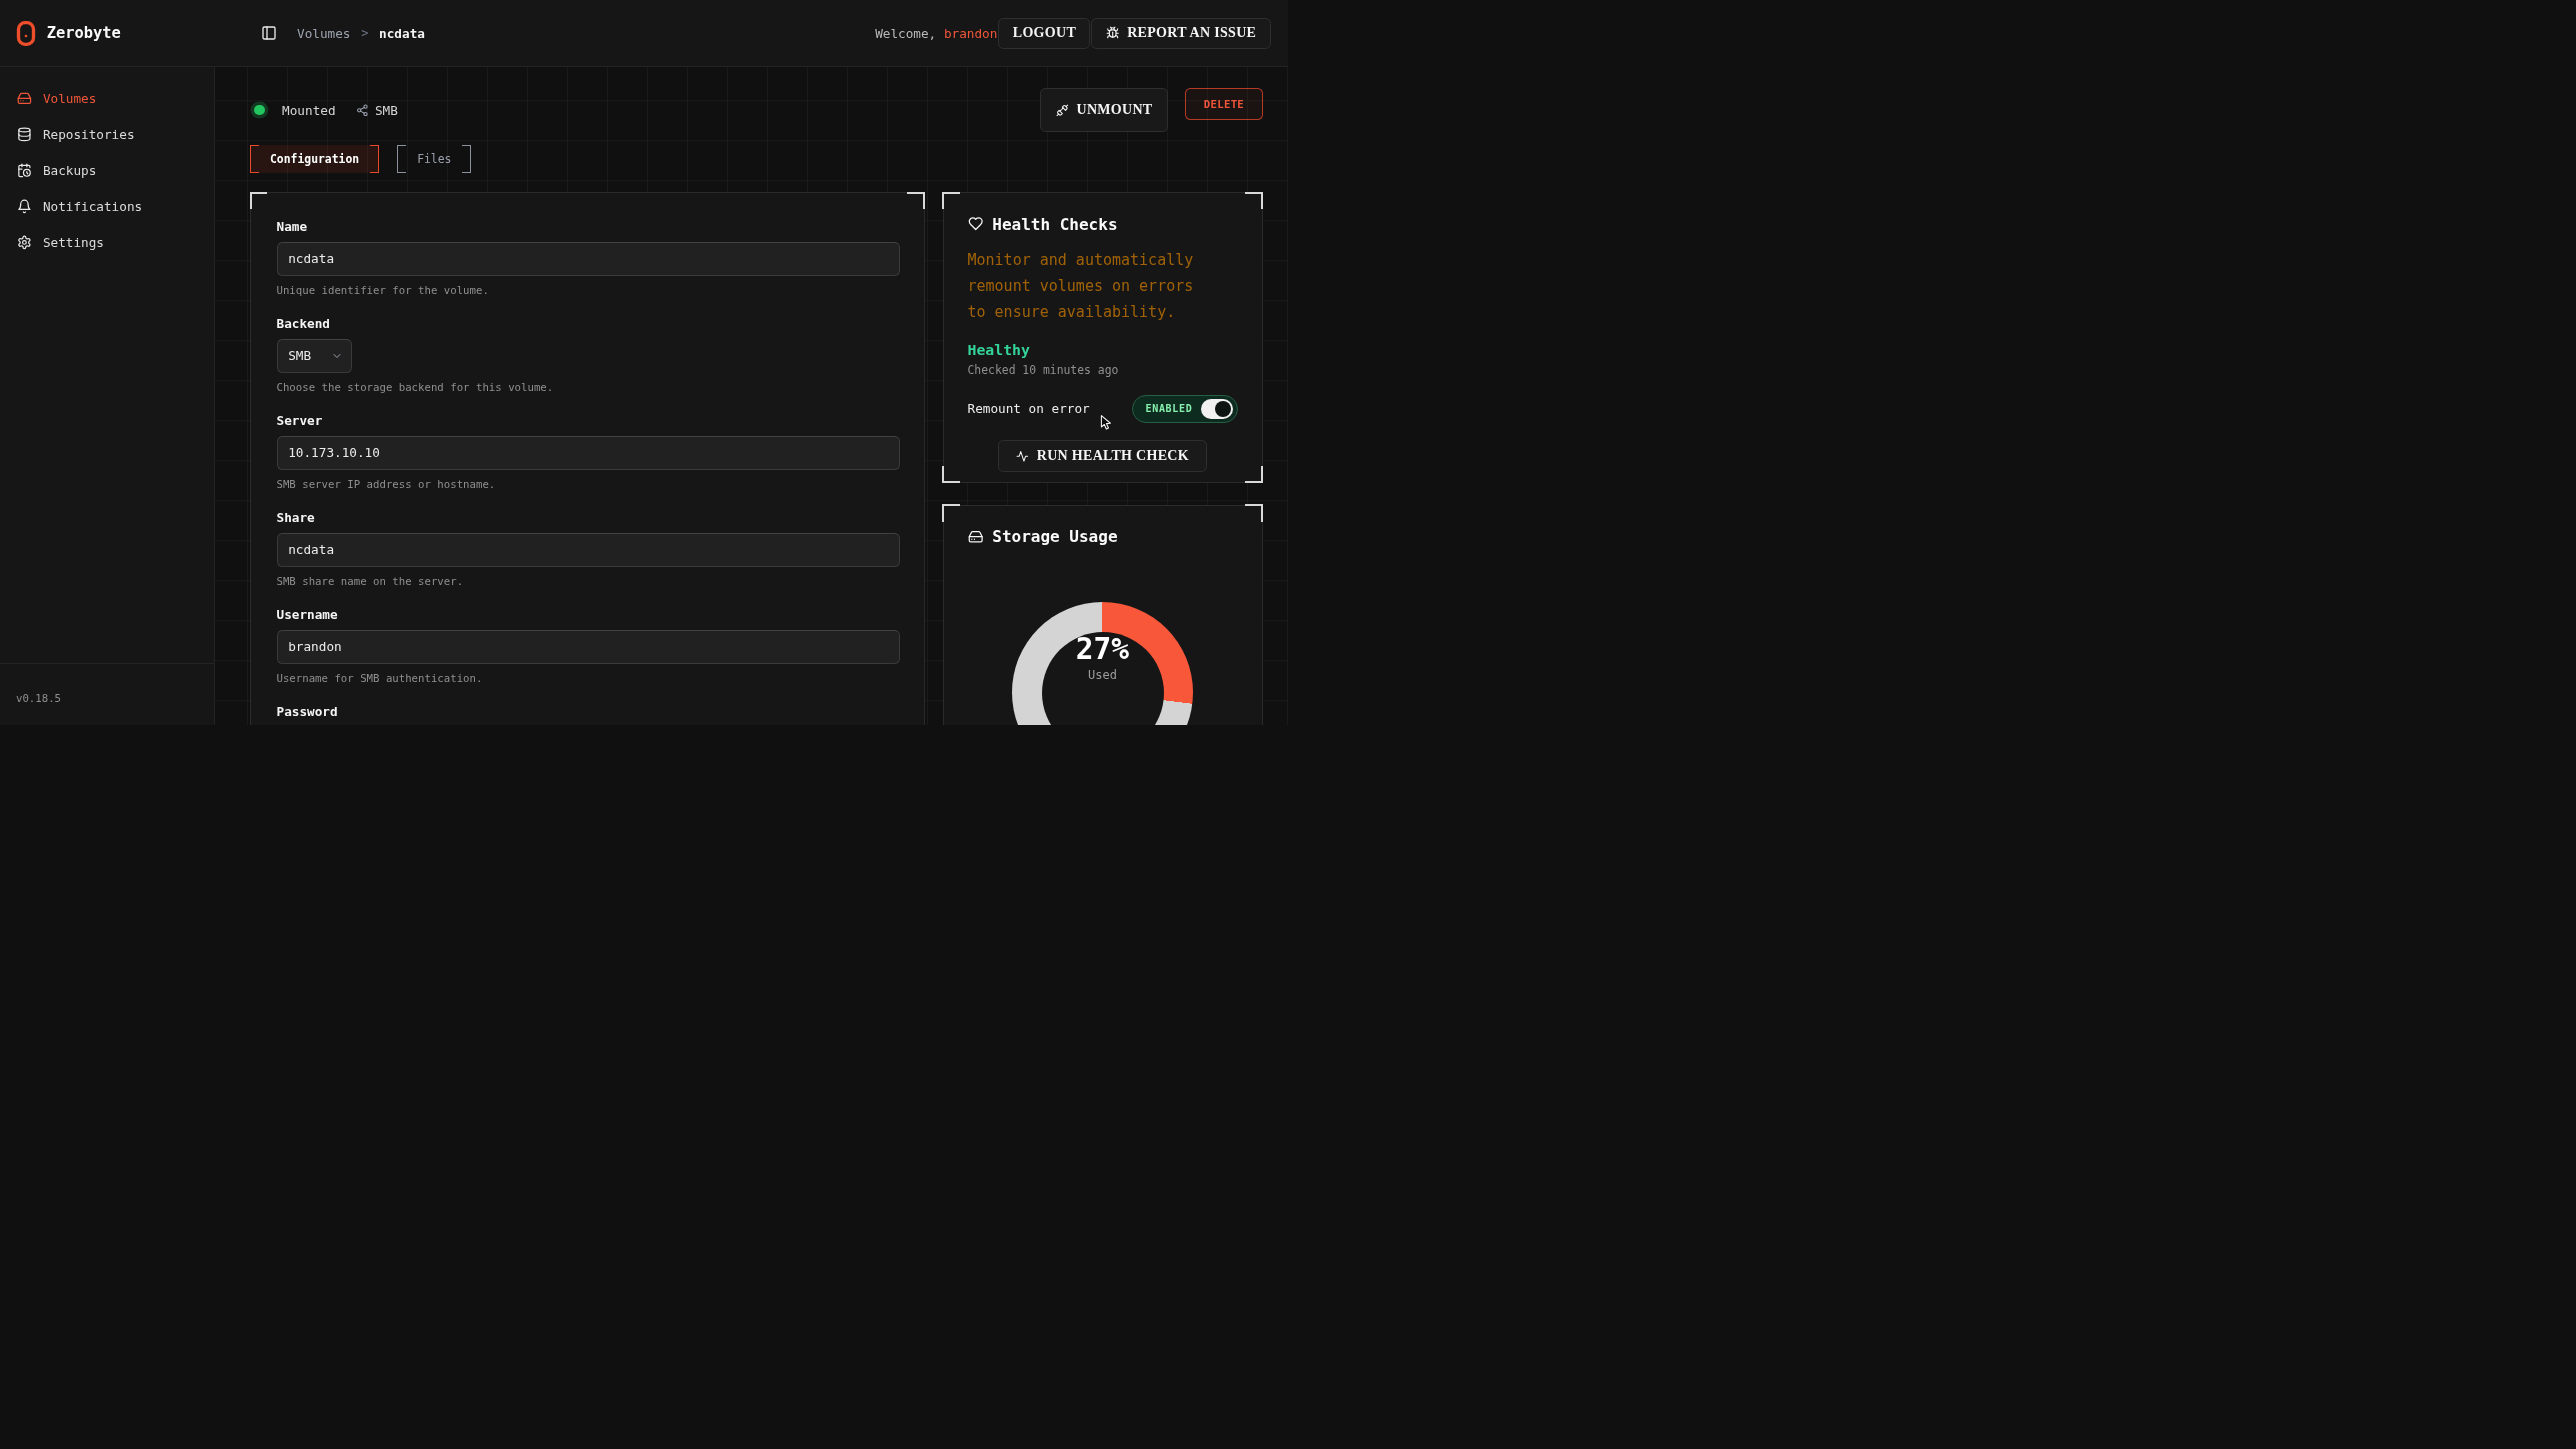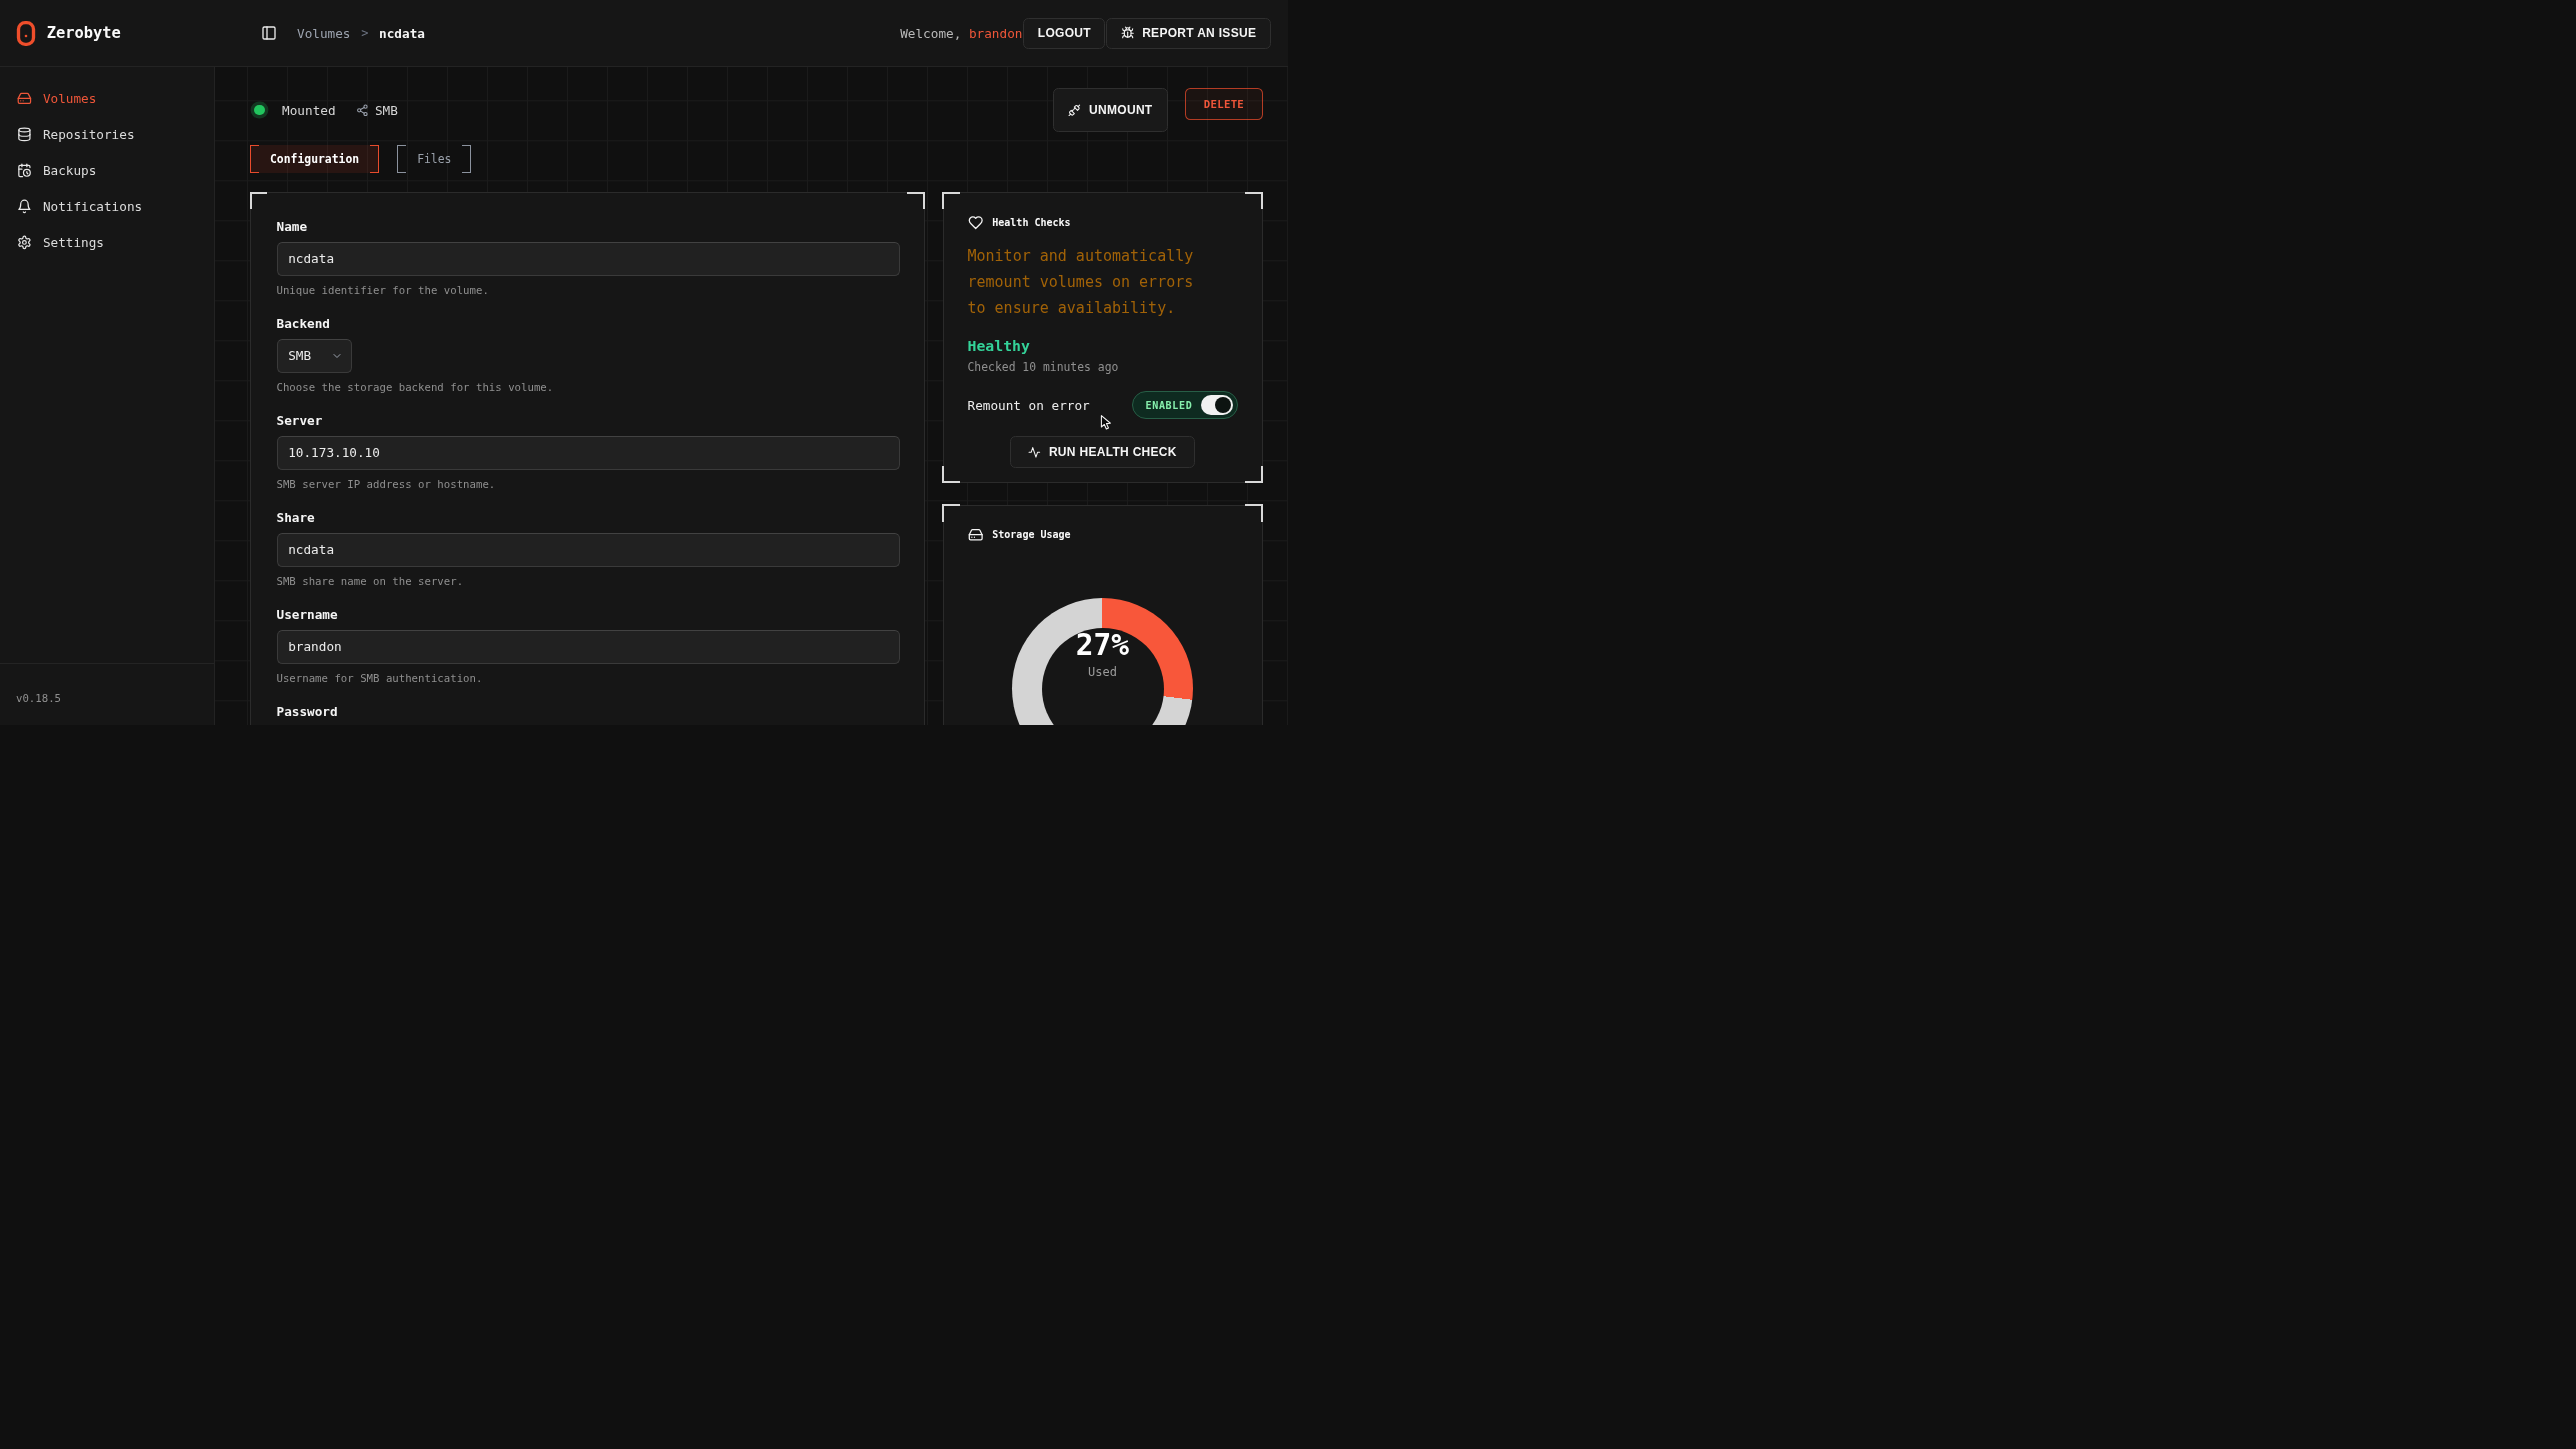--- a/index.html
+++ b/index.html
@@ -24,22 +24,22 @@
   .panel-icon { color:#ececec; margin-right:20px; cursor:pointer; }
   .crumb-section { font-size:12.7px; color:#9ca3af; }
   .crumb-sep { font-size:12px; color:#6b7280; margin:0 10.7px; }
   .crumb-current { font-size:12.7px; font-weight:bold; color:#f5f5f5; }
   .topbar-right { margin-left:auto; display:flex; align-items:center; gap:1px; }
   .welcome { font-size:12.7px; color:#b9b9b9; }
   .welcome .user { color:#ee5639; }
   .btn {
     display:flex; align-items:center; justify-content:center; gap:8px;
     height:31px; padding:0 13.4px; border:0.7px solid #2f2f2f; border-radius:5.4px;
-    background:#191919; color:#f5f5f5; font-size:12px; font-weight:bold;
-    letter-spacing:0.3px; cursor:pointer; font-family:Liberation Sans, sans-serif;
+    background:#191919; color:#f5f5f5; font-size:14px; font-weight:bold;
+    letter-spacing:0.3px; cursor:pointer; font-family:Liberation Serif, serif;
   }
 
   
   .sidebar {
     position:absolute; left:0; top:67px; bottom:0; width:215px;
     background:#161616; border-right:0.7px solid #232323; z-index:20;
   }
   .nav { padding-top:13.4px; }
   .nav-item {
     height:36px; display:flex; align-items:center; gap:10.7px;
@@ -120,21 +120,21 @@
     display:flex; align-items:center; justify-content:space-between;
     padding:0 8px 0 10.7px; font-size:12.7px; color:#ececec; cursor:pointer;
   }
   .select .chev { color:#9ca3af; }
 
   .right-col { width:320px; display:flex; flex-direction:column; gap:21.5px; }
 
   .health-card { width:320px; height:291px; padding:21.5px 24px; }
   .card-title-row { display:flex; align-items:center; gap:9.4px; }
   .card-title-row .t-ic { color:#f5f5f5; }
-  .card-title { font-size:10px; font-weight:bold; color:#fafafa; }
+  .card-title { font-size:16px; font-weight:bold; color:#fafafa; }
   .health-desc { margin-top:13.4px; width:233px; font-size:15px; line-height:26px; color:#a16207; }
   .health-status { margin-top:16px; font-size:14.8px; font-weight:bold; color:#34d399; }
   .health-checked { margin-top:5.4px; font-size:11.4px; color:#8f8f8f; }
   .remount-row { margin-top:17.4px; display:flex; align-items:center; justify-content:space-between; }
   .remount-label { font-size:12.7px; color:#ececec; }
   .toggle-pill {
     display:flex; align-items:center; gap:8px; height:28px; border-radius:14.8px;
     background:#0e2b20; border:0.7px solid #275e46; padding:0 4px 0 12px; cursor:pointer;
   }
   .toggle-pill .tg-label { font-size:10px; font-weight:bold; letter-spacing:0.7px; color:#86efac; }

